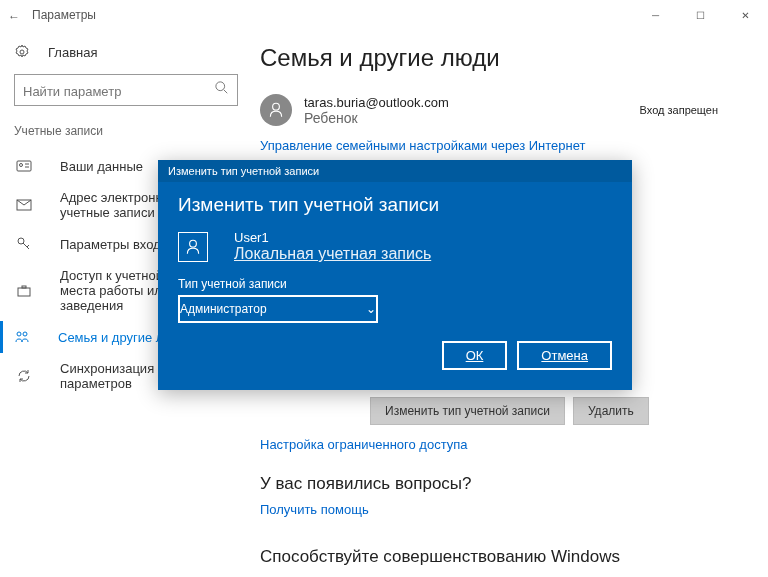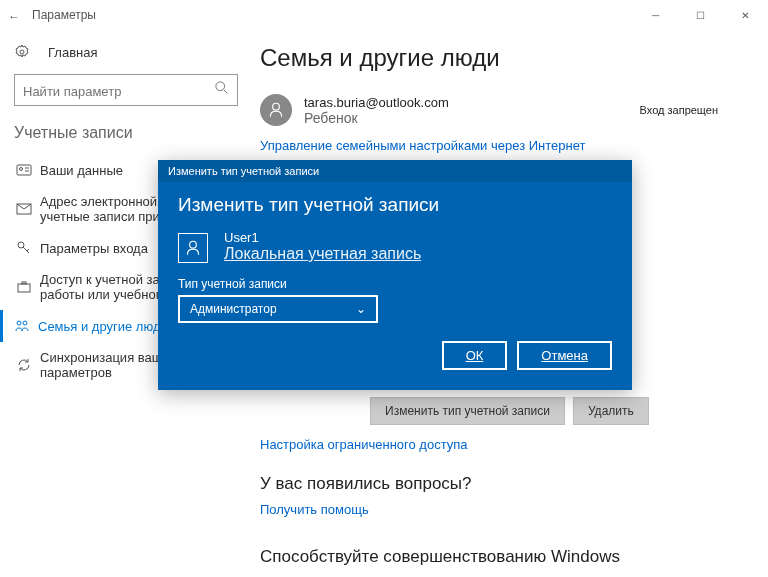--- a/index.html
+++ b/index.html
@@ -8,48 +8,48 @@
 .titlebar { height: 30px; display: flex; align-items: center; justify-content: space-between; padding-left: 8px; color: #555; font-size: 12px; }
 .titlebar-left { display: flex; align-items: center; gap: 12px; }
 .win-controls { display: flex; gap: 0; }
 .win-btn { width: 45px; height: 30px; display: flex; align-items: center; justify-content: center; color: #555; font-size: 10px; }
 
 .content { display: flex; height: calc(100% - 30px); }
 .sidebar { width: 252px; padding: 14px 14px 0 14px; }
 .home-link { display: flex; align-items: center; gap: 18px; color: #333; font-size: 13px; margin-bottom: 14px; }
 .search-box { display: flex; align-items: flex-end; justify-content: space-between; border: 1px solid #999; padding: 6px 8px; margin-bottom: 18px; }
 .search-box input { border: none; outline: none; font-size: 13px; width: 180px; color: #666; }
-.section-header { color: #666; font-size: 16px; margin-bottom: 12px; }
-.nav-item { display: flex; align-items: center; gap: 8px; padding: 8px 2px; font-size: 13px; color: #333; cursor: pointer; }
+.section-header { color: #666; font-size: 12px; margin-bottom: 12px; }
+.nav-item { display: flex; align-items: center; gap: 28px; padding: 8px 2px; font-size: 13px; color: #333; cursor: pointer; }
 .nav-item.active { color: #0078d7; border-left: 3px solid #0078d7; margin-left: -14px; padding-left: 11px; }
 .nav-icon { width: 16px; height: 16px; flex-shrink: 0; display: flex; align-items: center; justify-content: center; }
 
 .main { flex: 1; padding: 14px 20px 0 8px; overflow: hidden; }
 .page-title { font-size: 24px; font-weight: 400; color: #222; margin-bottom: 22px; }
 .user-row { display: flex; align-items: center; gap: 12px; margin-bottom: 10px; }
 .avatar { width: 32px; height: 32px; border-radius: 50%; background: #888; display: flex; align-items: center; justify-content: center; color: #fff; }
 .user-email { font-size: 13px; color: #222; }
 .user-sub { font-size: 14px; color: #666; }
 .status { font-size: 11px; color: #222; margin-left: auto; margin-right: 30px; }
 .link { color: #0066cc; font-size: 13px; margin-bottom: 8px; display: inline-block; }
 .buttons-row { display: flex; gap: 8px; margin: 6px 0 10px 110px; }
 .gray-btn { background: #ccc; border: 1px solid #bbb; padding: 6px 14px; font-size: 12px; color: #333; }
 .question-h { font-size: 17px; color: #222; margin: 14px 0 6px 0; }
 
 
 .modal { position: absolute; left: 158px; top: 160px; width: 474px; height: 230px; background: #0063b1; color: #fff; box-shadow: 0 4px 20px rgba(0,0,0,.3); }
 .modal-title { background: #005a9e; padding: 5px 10px; font-size: 11px; }
 .modal-body { padding: 12px 20px 16px 20px; }
 .modal-h { font-size: 19px; font-weight: 400; margin-bottom: 14px; }
-.modal-user { display: flex; align-items: flex-end; gap: 16px; margin-bottom: 14px; }
+.modal-user { display: flex; align-items: center; gap: 26px; margin-bottom: 14px; }
 .modal-avatar { width: 30px; height: 30px; border: 1px solid #fff; display: flex; align-items: center; justify-content: center; }
 .modal-un { font-size: 13px; }
 .modal-us { font-size: 16px; opacity: .9; text-decoration: underline; }
 .modal-label { font-size: 12px; margin-bottom: 4px; }
-.modal-select { width: 200px; border: 2px solid #fff; background: #0063b1; color: #fff; padding: 5px 10px; display: flex; justify-content: space-between; align-items: center; font-size: 12px; }
+.modal-select { width: 200px; border: 2px solid #fff; background: #0063b1; color: #fff; padding: 5px 0; display: flex; justify-content: space-between; align-items: center; font-size: 12px; }
 .modal-footer { display: flex; justify-content: flex-end; gap: 10px; padding: 0 20px 16px 0; position: absolute; bottom: 4px; right: 0; }
 .modal-btn { border: 2px solid #fff; background: transparent; color: #fff; padding: 5px 22px; font-size: 13px; text-decoration: underline; }
 </style>
 </head>
 <body>
 
 <div class="titlebar">
   <div class="titlebar-left">
     <span>←</span>
     <span>Параметры</span>

